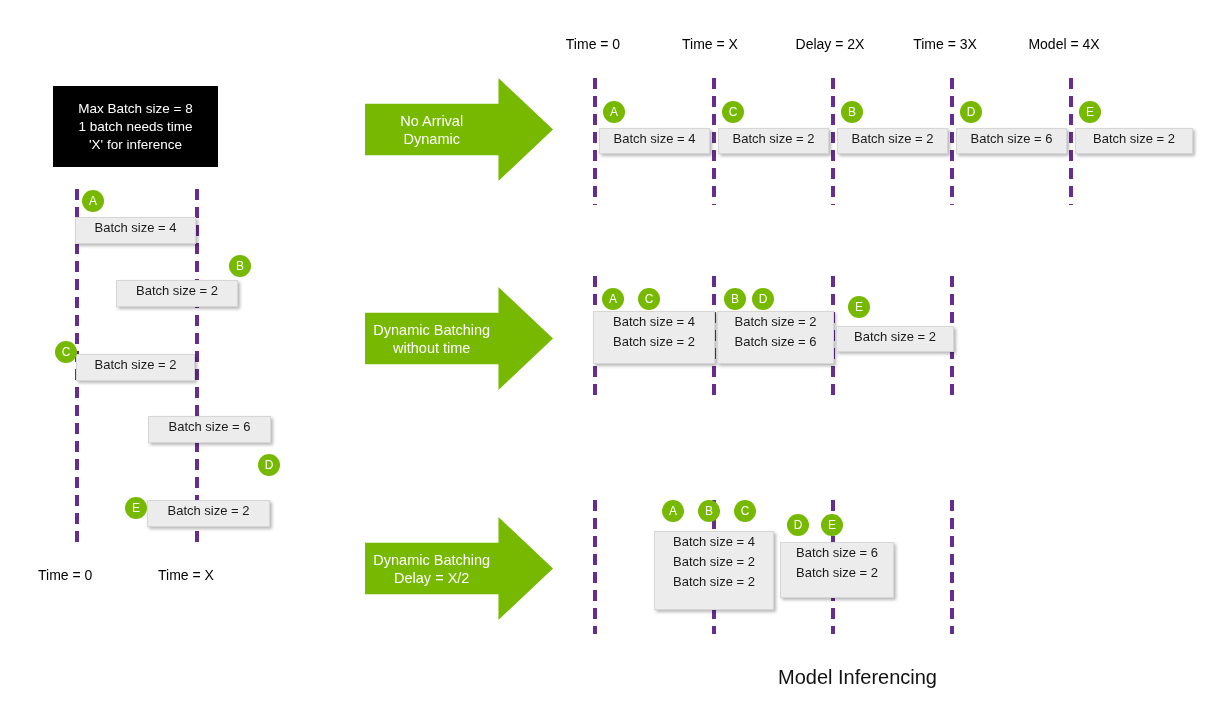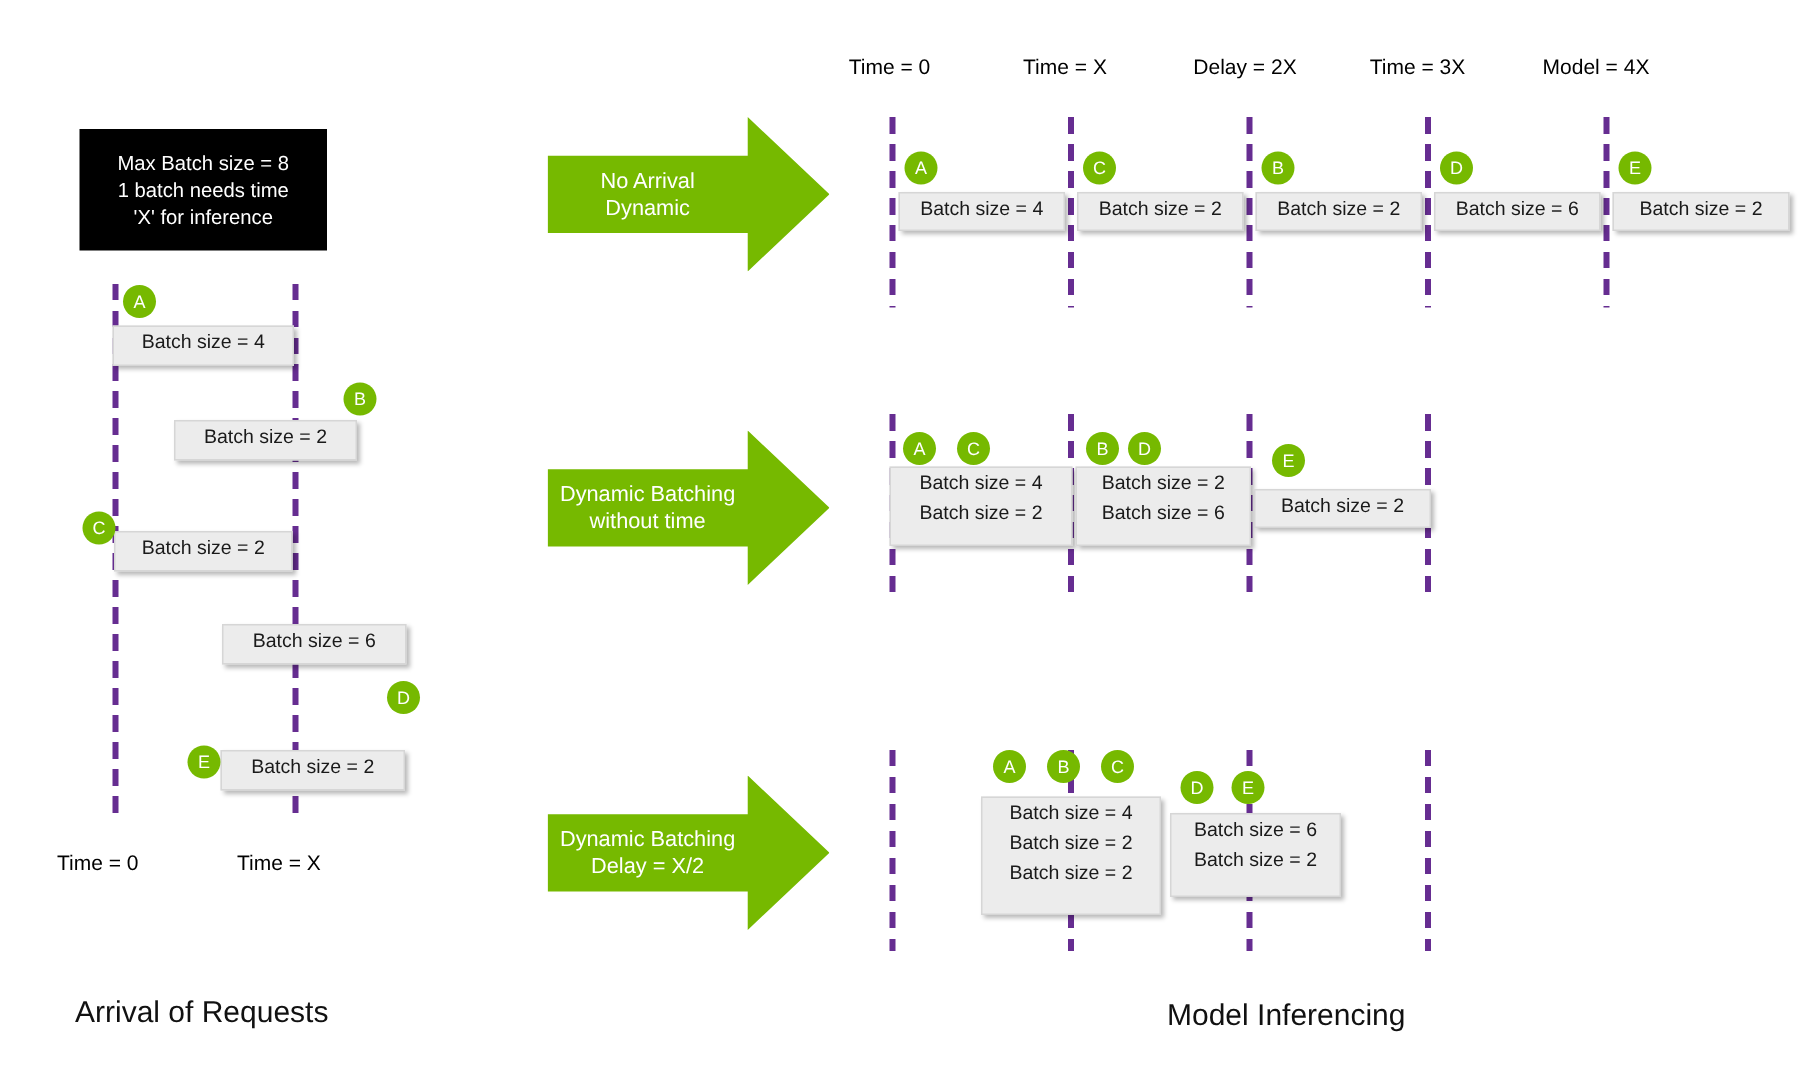--- a/index.html
+++ b/index.html
@@ -77,21 +77,20 @@
   <div class="circle" style="left:125px;top:497px;">
       <span>E</span>
     </div>
   <div class="bbox" style="left:147px;top:500px;width:123px;height:27px;">
     <span>Batch size = 2</span>
   </div>
 
   <div class="tlabel" style="left:38px;top:567px;">Time = 0</div>
   <div class="tlabel" style="left:158px;top:567px;">Time = X</div>
 
-  <div class="heading" style="left:50px;top:664px;">Arrival of Requests</div>
 
   <div class="arrow" style="left:365px;top:78px;">
     <div class="atext">
       <span>No Arrival</span>
       <span>Dynamic</span>
     </div>
   </div>
   <div class="arrow" style="left:365px;top:287px;">
     <div class="atext">
       <span>Dynamic Batching</span>

